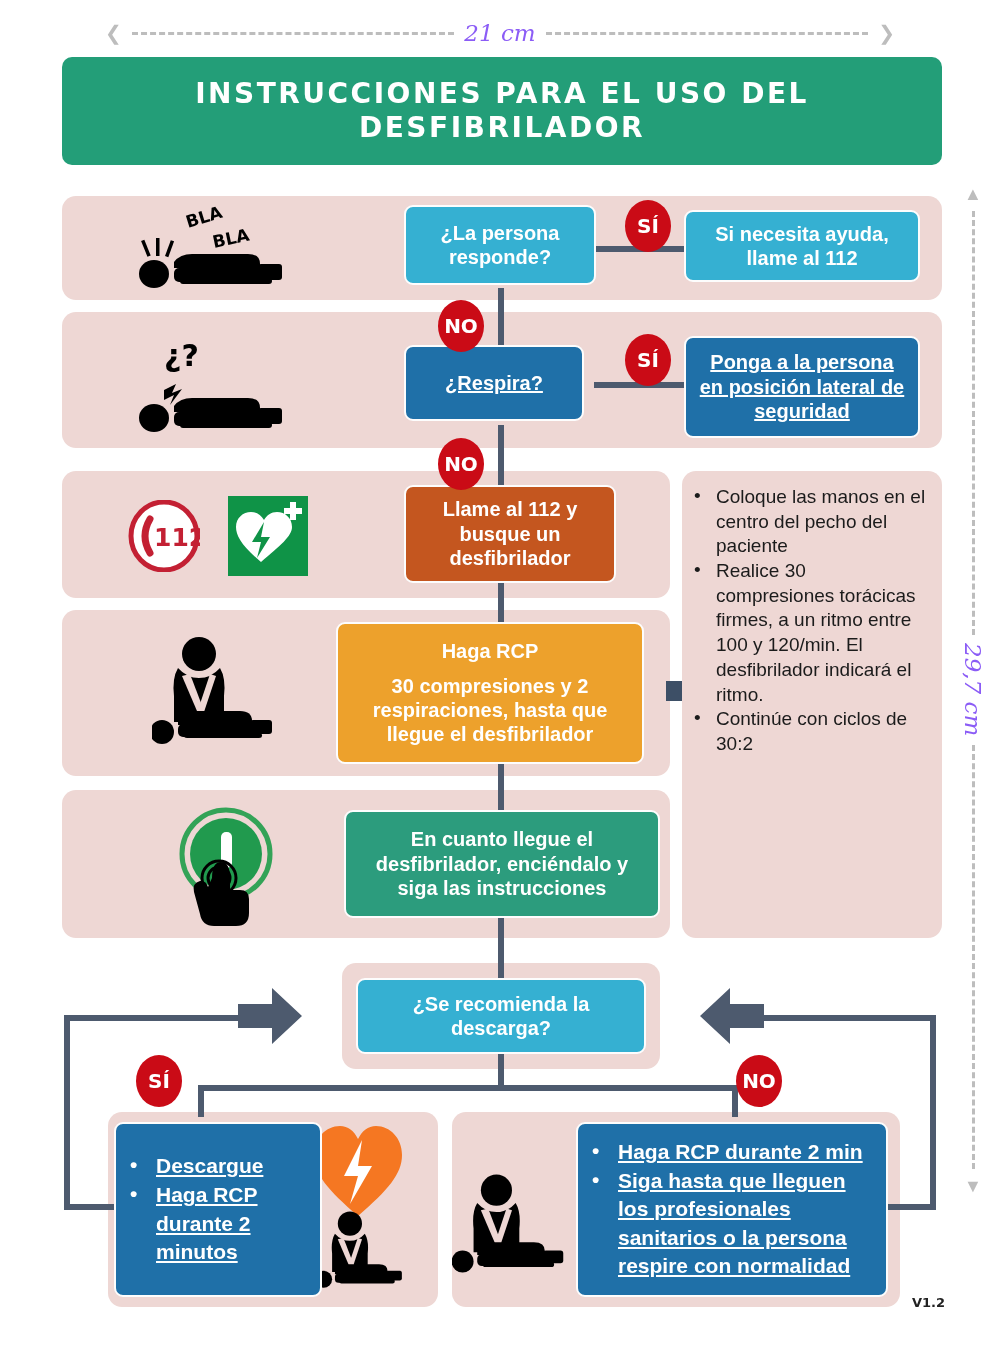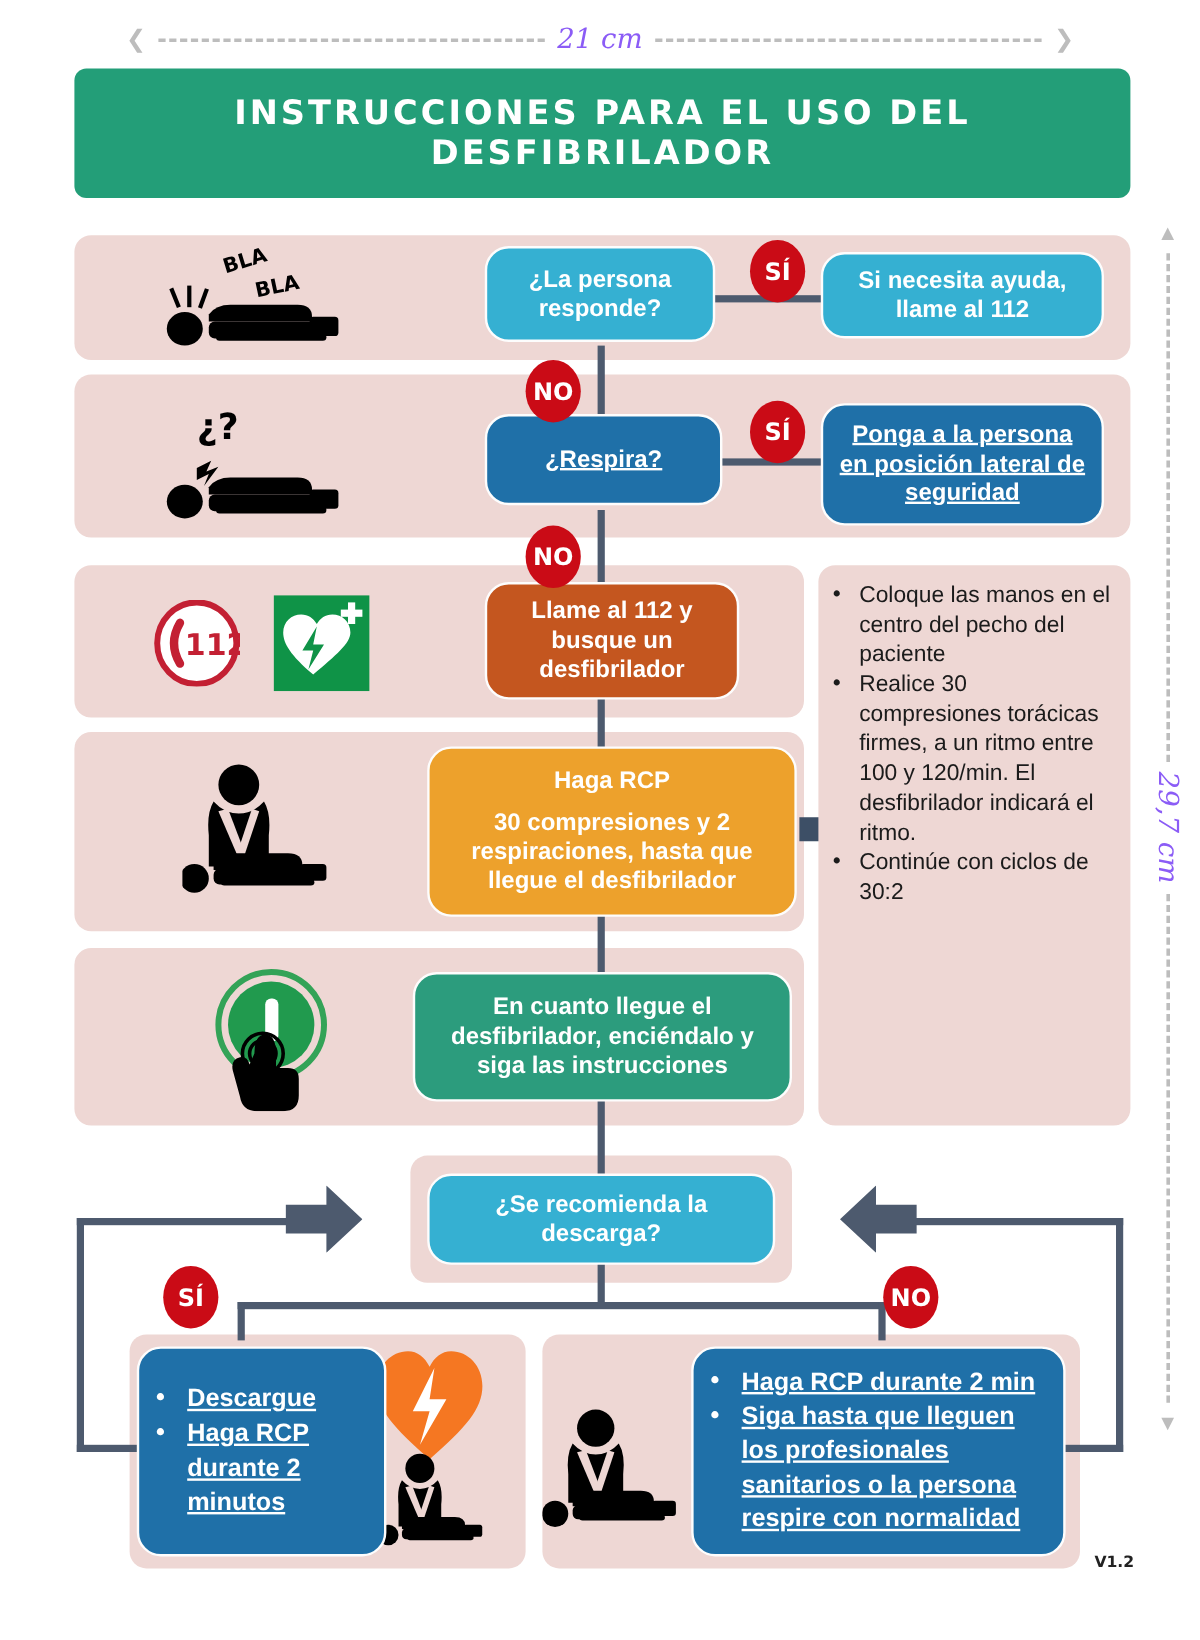--- a/index.html
+++ b/index.html
@@ -49,21 +49,21 @@
     font-family: "DejaVu Sans", sans-serif;
   }
 
   
   .band {
     position: absolute; background: #eed7d4; border-radius: 14px;
   }
 
   
   .fbox {
-    position: absolute; border-radius: 20px;
+    position: absolute; border-radius: 9px;
     display: flex; flex-direction: column; align-items: center; justify-content: center;
     text-align: center; color: #fff; font-weight: bold;
     border: 2px solid #fdfdfd; padding: 8px 10px;
     font-size: 20px; line-height: 1.22; z-index: 4;
   }
   .fbox.lblue  { background: #35b0d2; }
   .fbox.dblue  { background: #1f70a8; text-decoration: underline; }
   .fbox.orange { background: #c4561f; }
   .fbox.amber  { background: #eda12c; }
   .fbox.teal   { background: #2c9c7d; }
@@ -217,21 +217,21 @@
       <text x="28" y="28" font-family="DejaVu Sans, sans-serif" font-size="30" font-weight="bold">¿?</text>
       <path d="M28 52 l12 -6 -4 9 10 -4 -12 16 4 -10 -10 5 z"></path>
       <ellipse cx="18" cy="80" rx="15" ry="14"></ellipse>
       <path d="M38 68 q6 -8 18 -8 h56 q12 0 12 10 v4 h-86 z"></path>
       <rect x="38" y="74" width="98" height="14" rx="5"></rect>
       <rect x="44" y="84" width="92" height="6" rx="3"></rect>
       <rect x="122" y="70" width="24" height="16" rx="3"></rect>
     </g>
   </svg>
 
-  <div class="fbox dblue" style="left:404px; top:345px; width:198px; height:76px;">¿Respira?</div>
+  <div class="fbox dblue" style="left:404px; top:345px; width:180px; height:76px;">¿Respira?</div>
 
   <div class="badge" style="left:625px; top:334px;">SÍ</div>
 
   <div class="fbox dblue" style="left:684px; top:336px; width:236px; height:102px;">Ponga a la persona en posición lateral de seguridad</div>
 
   <div class="badge" style="left:438px; top:438px;">NO</div>
 
   <svg class="icon-wrap" style="left:128px; top:500px;" width="72" height="72" viewBox="0 0 72 72">
     <ellipse cx="36" cy="36" rx="33" ry="34" fill="#fff" stroke="#c32033" stroke-width="5"></ellipse>
     <path d="M22 19 q-10 17 0 34" fill="none" stroke="#c32033" stroke-width="7" stroke-linecap="round"></path>
@@ -265,21 +265,21 @@
       <path d="M30 44 L48 86 l6 -2 -16 -42 z" fill="#eed7d4"></path>
       <path d="M64 44 L50 86 l-6 -2 14 -42 z" fill="#eed7d4"></path>
       <ellipse cx="10" cy="100" rx="12" ry="12"></ellipse>
       <path d="M26 86 q6 -7 18 -7 h44 q12 0 12 10 v4 h-74 z"></path>
       <rect x="26" y="92" width="84" height="13" rx="5"></rect>
       <rect x="32" y="101" width="78" height="5" rx="3"></rect>
       <rect x="98" y="88" width="22" height="14" rx="3"></rect>
     </g>
   </svg>
 
-  <div class="fbox amber" style="left:356px; top:622px; width:308px; height:142px;">
+  <div class="fbox amber" style="left:336px; top:622px; width:308px; height:142px;">
     <div style="margin-bottom:10px; font-weight:bold;">Haga RCP</div>
     <div>30 compresiones y 2 respiraciones, hasta que llegue el desfibrilador</div>
   </div>
 
   <svg class="icon-wrap" style="left:172px; top:806px;" width="110" height="120" viewBox="0 0 110 120">
     <circle cx="54" cy="48" r="44" fill="none" stroke="#33a357" stroke-width="5"></circle>
     <circle cx="54" cy="48" r="36" fill="#219a4e"></circle>
     <rect x="49" y="26" width="11" height="36" rx="5" fill="#fff"></rect>
     <g fill="none" stroke="#000" stroke-width="3">
       <circle cx="47" cy="72" r="11"></circle>

